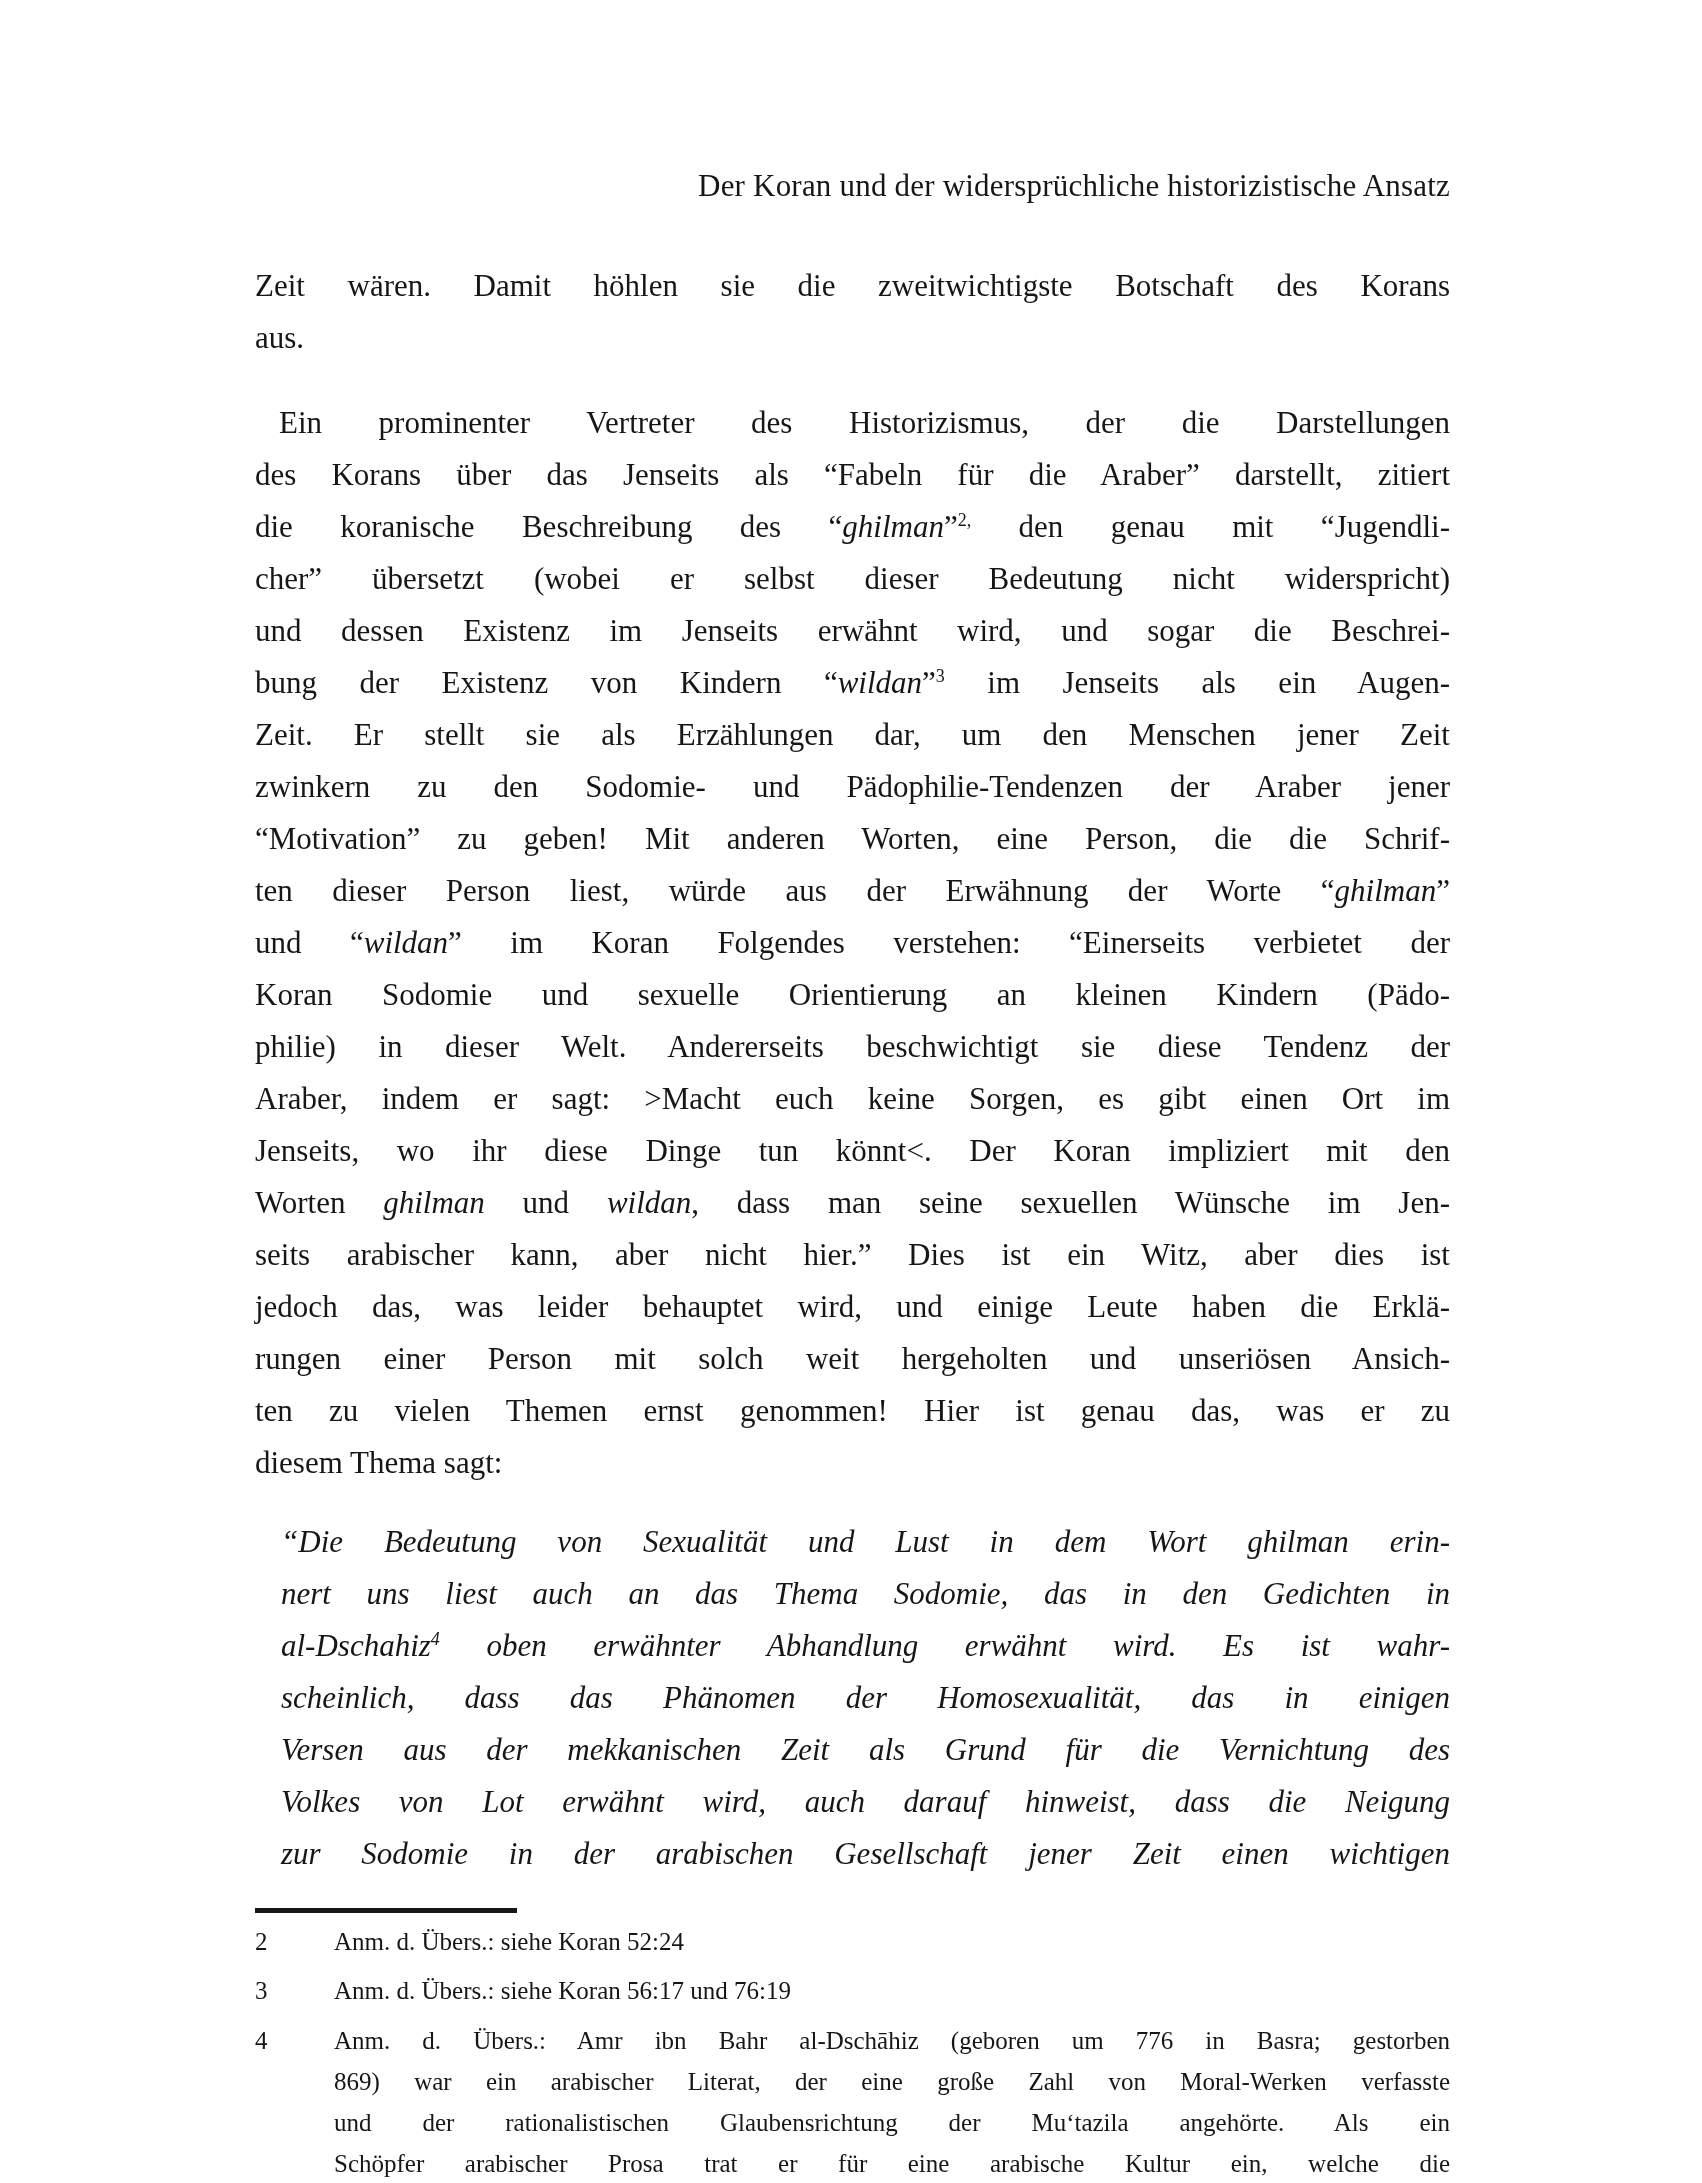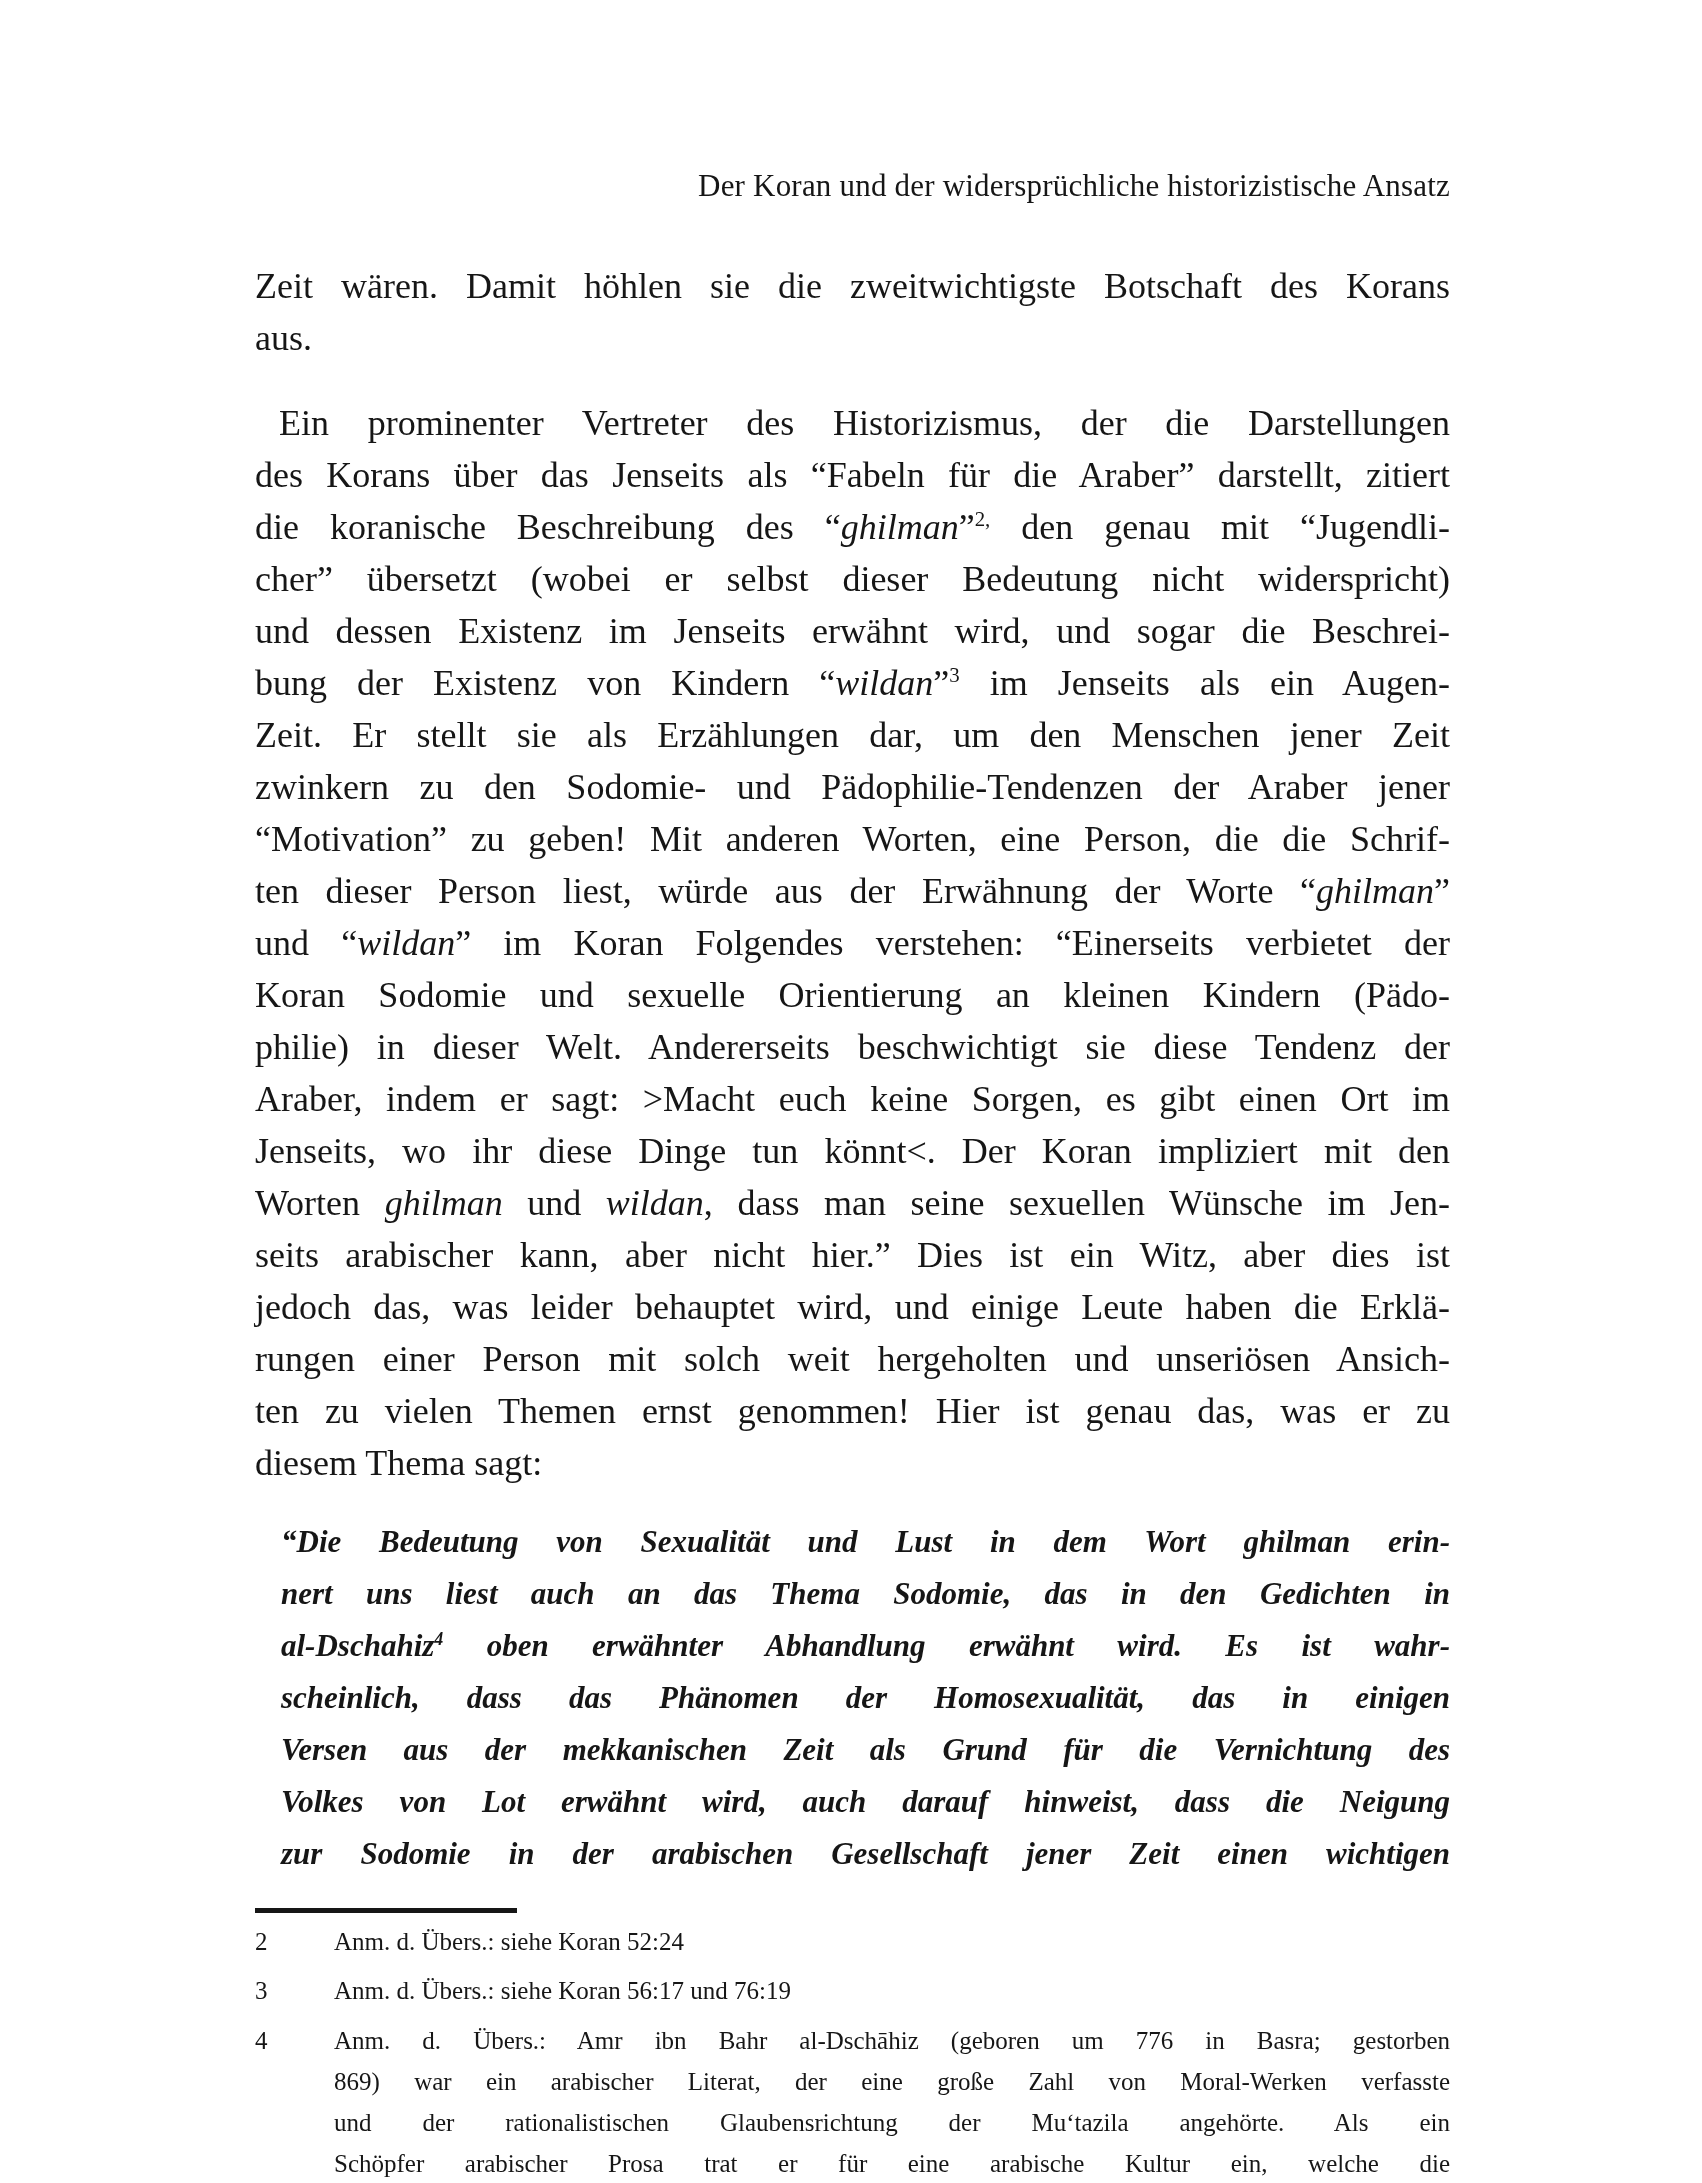--- a/index.html
+++ b/index.html
@@ -14,21 +14,21 @@
     padding: 168px 252px 0 255px;
     overflow: hidden;
   }
   .running-header {
     text-align: right;
     font-size: 31px;
     line-height: 35px;
     letter-spacing: 0.2px;
   }
   .para {
-    font-size: 36px;
+    font-size: 31px;
     line-height: 52px;
   }
   .para .line, .quote .line, .fn-text .line {
     text-align: justify;
     text-align-last: justify;
   }
   .para .line.last, .quote .line.last, .fn-text .line.last {
     text-align-last: left;
   }
   .line.indent { text-indent: 24px; }
@@ -39,21 +39,20 @@
     line-height: 0;
   }
   .para1 { margin-top: 57px; }
   .para2 { margin-top: 33px; }
   .quote {
     margin: 27px 0 0 0;
     padding-left: 26px;
     font-style: italic;
     font-size: 31px;
     line-height: 52px;
-    font-weight: bold;
   }
   .fn-rule {
     margin-top: 28px;
     width: 262px;
     height: 5.2px;
     background: #161616;
   }
   .footnotes {
     margin-top: 7.4px;
     font-size: 25px;

